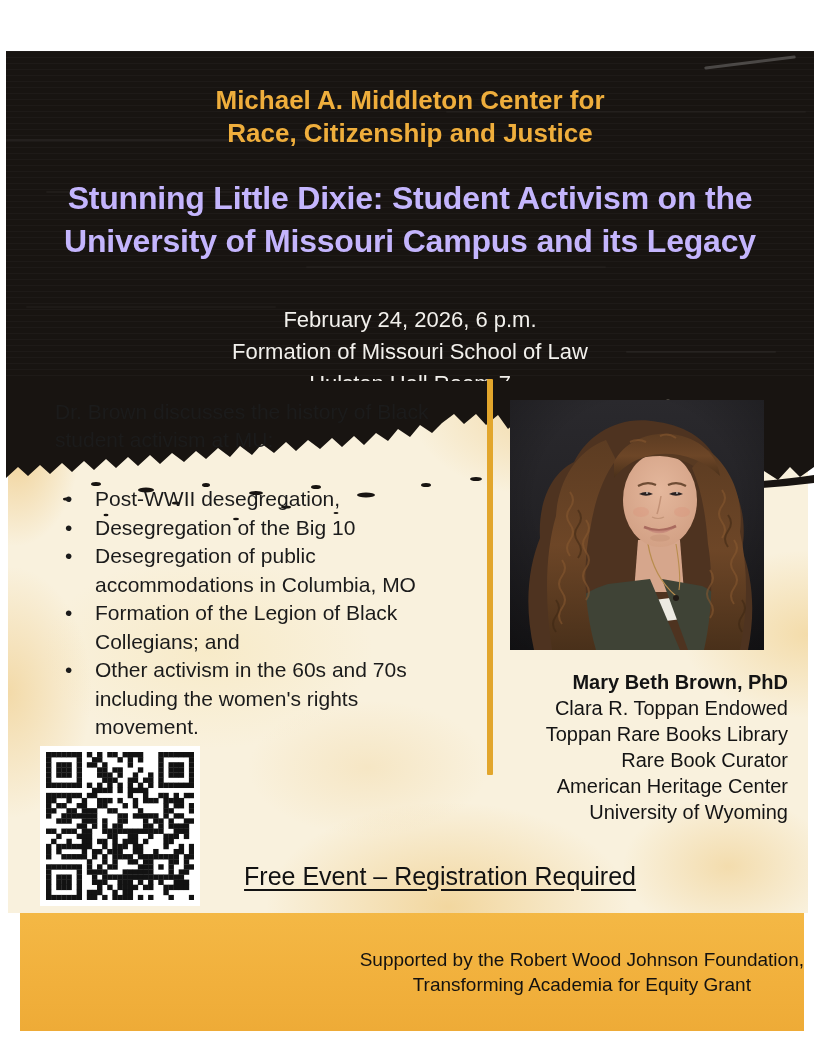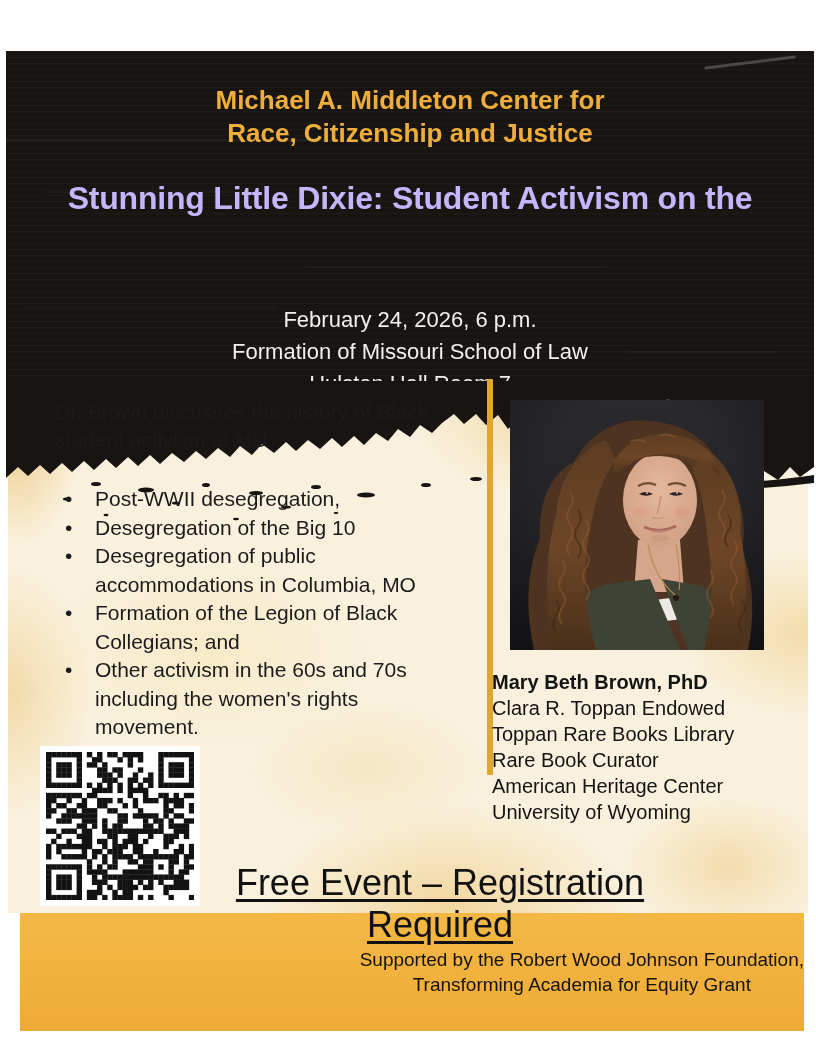--- a/index.html
+++ b/index.html
@@ -43,31 +43,31 @@
   .bullets li{position:relative;padding-left:36px;}
   .bullets li::before{content:"\2022";position:absolute;left:6px;}
 
   
   .divider{position:absolute;left:487px;top:379px;width:6px;height:396px;
        background:#e2a62c;z-index:3;border-radius:1px;}
 
   
   .photo{position:absolute;left:510px;top:400px;width:254px;height:250px;z-index:3;}
   .photo svg{display:block;}
-  .creds{position:absolute;left:492px;top:669px;width:296px;text-align:left;z-index:3;
+  .creds{position:absolute;left:492px;top:669px;width:296px;text-align:right;z-index:3;
        font-size:20px;line-height:26px;color:#141414;}
   .speaker-name{font-weight:bold;}
 
   
   .qr{position:absolute;left:40px;top:746px;width:148px;height:148px;background:#ffffff;
       padding:6px;z-index:3;}
 
   
   .free{position:absolute;left:210px;top:862px;width:460px;text-align:center;z-index:3;
-      font-size:36px;color:#121212;text-decoration:underline;text-underline-offset:4px;}
+      font-size:25px;color:#121212;text-decoration:underline;text-underline-offset:4px;}
 
   
   .band{position:absolute;left:20px;top:913px;width:784px;height:118px;z-index:2;
       background:linear-gradient(180deg,#f4b845 0%,#f1b03c 60%,#eeab37 100%);
       display:flex;align-items:center;justify-content:flex-end;}
   .band-text{text-align:center;font-size:19px;line-height:25px;color:#141210;}
 </style>
 </head>
 <body>
 
@@ -93,20 +93,21 @@
     <div class="streak" style="left:20px;top:255px;width:250px;opacity:.4"></div>
     <div class="streak" style="left:620px;top:300px;width:150px;opacity:.6"></div>
 
     <div class="org">
       <div>Michael A. Middleton Center for</div>
       <div>Race, Citizenship and Justice</div>
     </div>
 
     <h1 class="title">
       <div>Stunning Little Dixie: Student Activism on the</div>
+      <div>University of Missouri Campus and its Legacy</div>
     </h1>
 
     <div class="when">
       <div>February 24, 2026, 6 p.m.</div>
       <div>Formation of Missouri School of Law</div>
       <div>Hulston Hall Room 7</div>
     </div>
 
     <svg class="brush-edge" viewBox="0 0 808 150" xmlns="http://www.w3.org/2000/svg">
       <path fill="#181411" d="M0,0 H808 V86 L794,96 L784,86 L772,99 L758,90 L748,101 L736,93 L724,103 L712,92 L700,99 L688,87 L676,95 L664,82 L652,90 L643,76 L632,86 L620,70 L610,78 L598,62 L588,70 L576,54 L566,64 L556,48 L546,58 L536,42 L524,52 L514,38 L502,48 L492,34 L480,44 L470,33 L458,43 L448,33 L436,42 L426,52 L414,44 L404,56 L392,48 L382,60 L370,52 L358,64 L348,55 L336,66 L326,57 L314,68 L302,59 L290,70 L280,61 L268,72 L256,63 L246,74 L234,65 L224,76 L212,67 L200,78 L190,70 L178,81 L166,72 L154,83 L144,74 L132,85 L122,76 L110,87 L100,78 L88,89 L78,80 L66,91 L56,82 L44,93 L34,84 L22,95 L12,86 L0,97 Z"></path>

